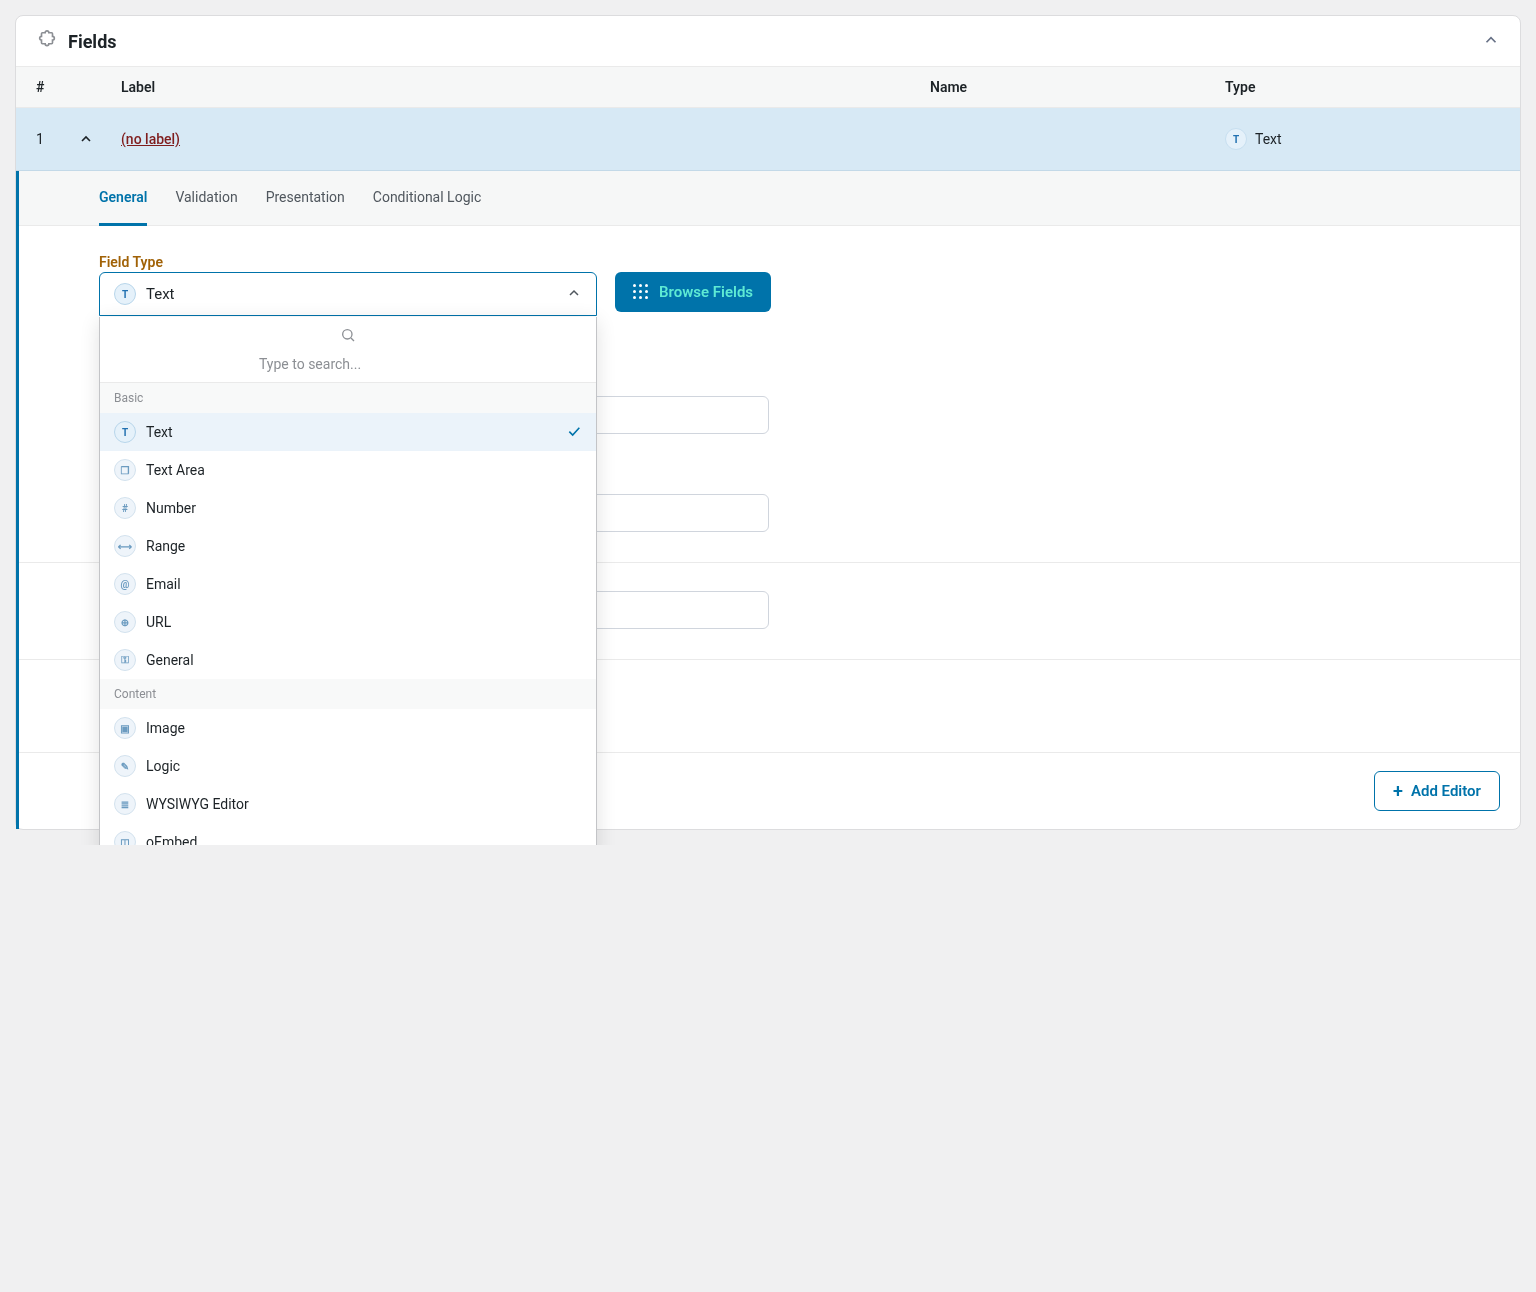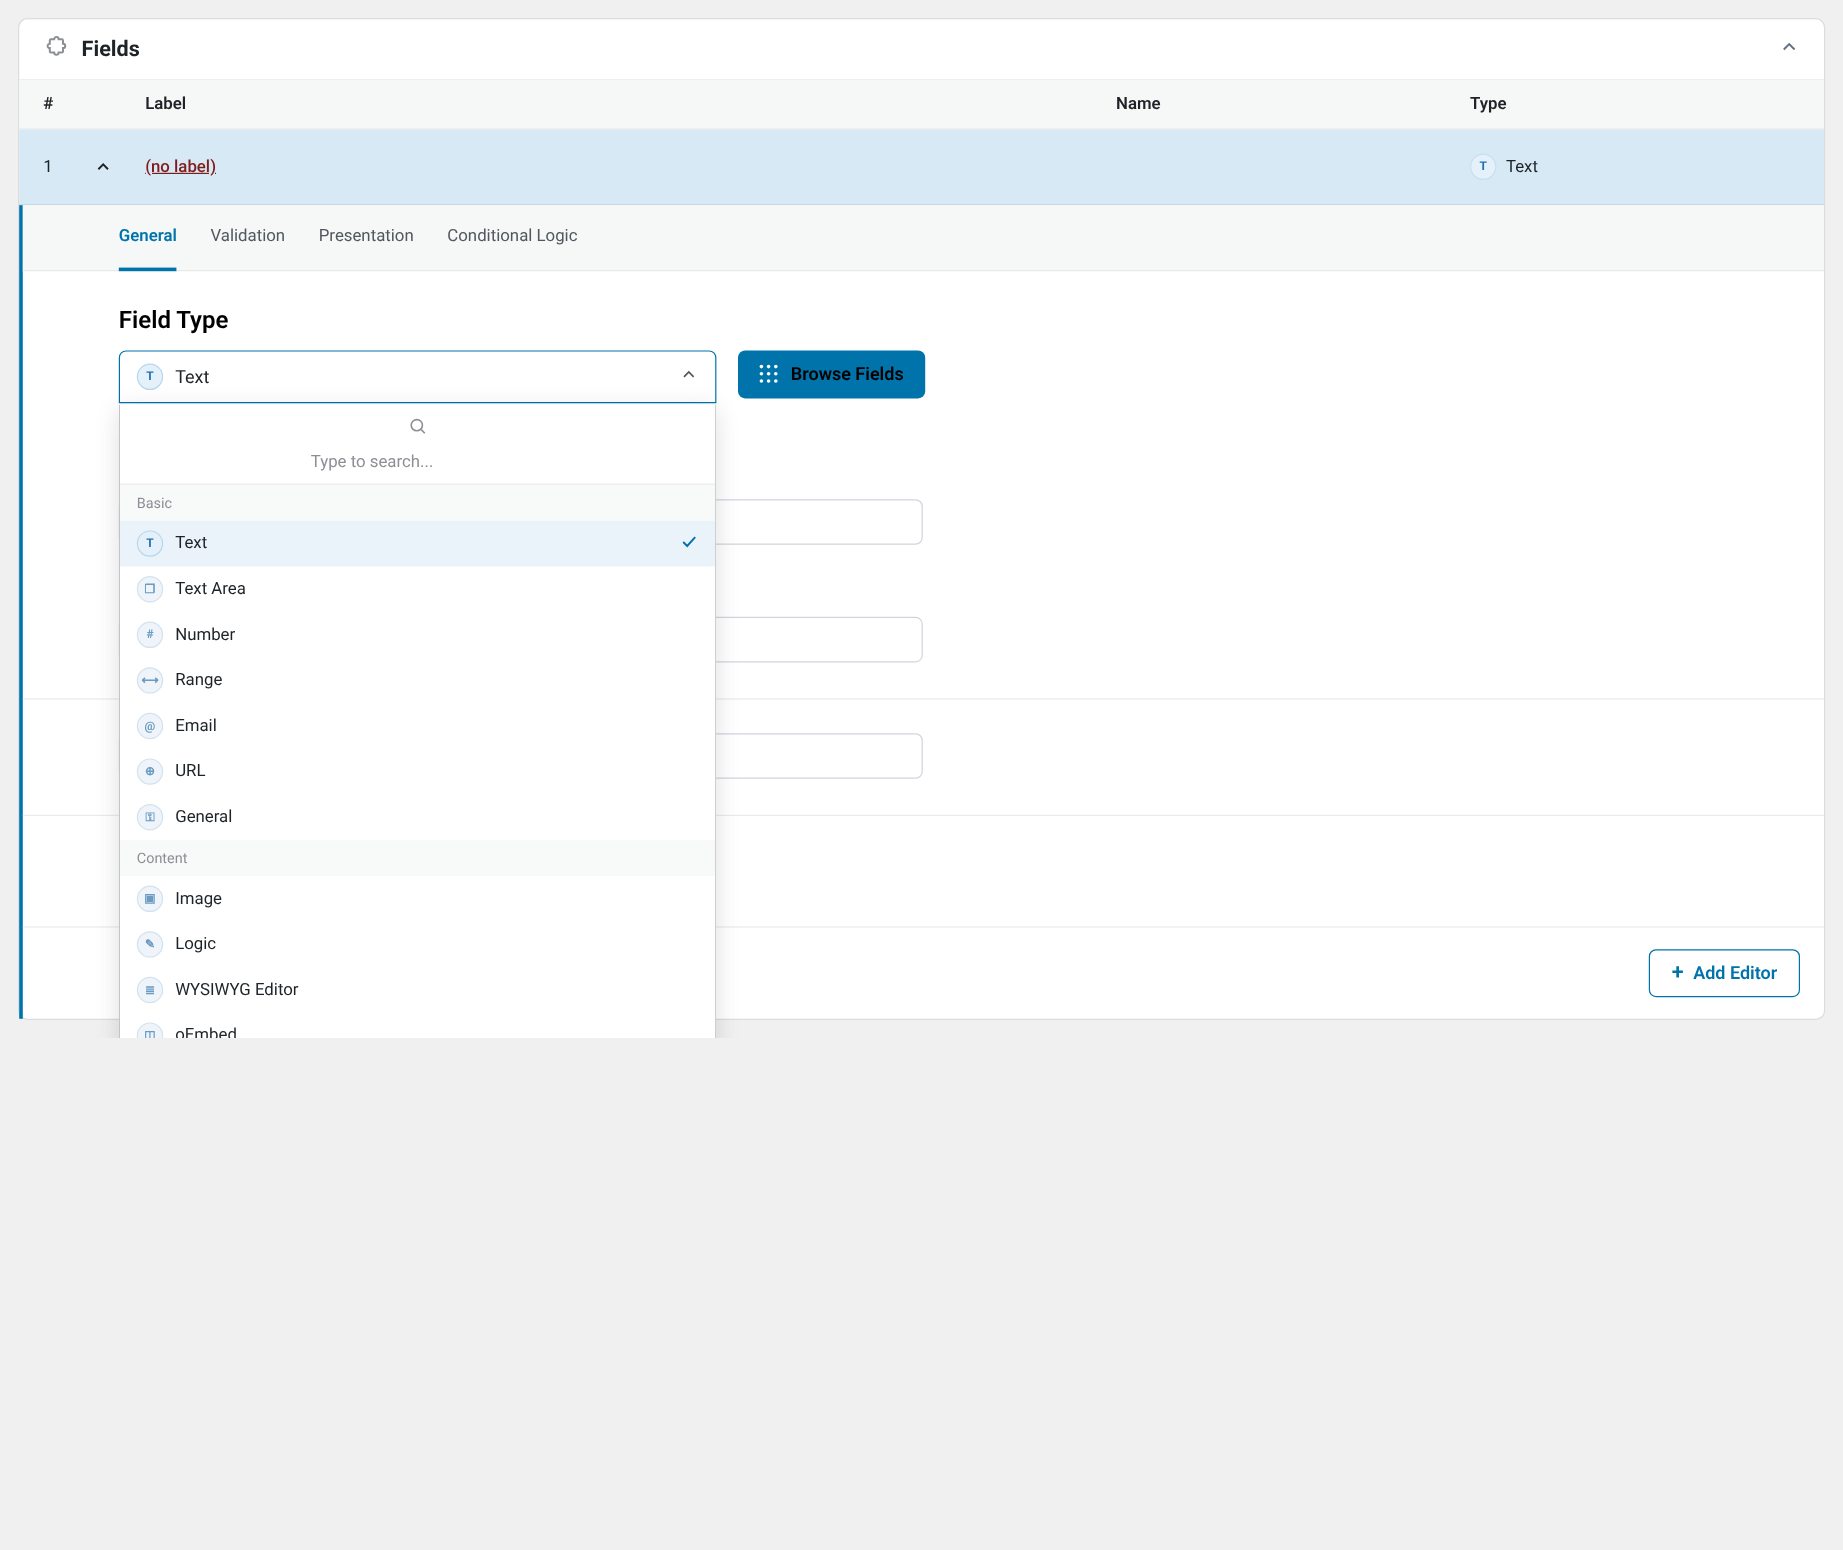--- a/index.html
+++ b/index.html
@@ -22,27 +22,27 @@
   .field-row .name-col { width: 295px; }
   .field-row .type-col { width: 275px; display:flex; align-items:center; gap:8px; }
   .type-ico { width:22px; height:22px; border-radius:50%; background:#e5f1fa; border:1px solid #c7dff0; display:inline-flex; align-items:center; justify-content:center; font-size:10px; font-weight:700; color:#2271b1; flex-shrink:0;}
   .editor { display:flex; border-left:3px solid #0073aa; }
   .editor-inner { flex:1; }
   .tabs { display:flex; gap:28px; padding: 0 80px; background:#f6f7f7; border-bottom:1px solid #eaeaea; }
   .tab { padding: 18px 0; font-size:14px; color:#50575e; cursor:pointer; }
   .tab.active { color:#0073aa; font-weight:600; border-bottom: 3px solid #0073aa; margin-bottom:-1px; }
   .form-body { padding: 28px 80px 24px; }
   .form-group { margin-bottom: 30px; position: relative; }
-  .form-label { font-weight:600; font-size:20px; color:#000000; display:block; margin-bottom:14px; }
+  .form-label { font-weight:600; font-size:14px; color:#a16207; display:block; margin-bottom:2px; }
   .field-type-row { display:flex; gap:18px; align-items:flex-start; }
   .select-wrapper { position:relative; width: 498px; }
   .select-display { display:flex; align-items:center; gap:10px; padding: 10px 14px; border:1px solid #0073aa; border-radius:6px 6px 0 0; background:#fff; cursor:pointer; }
   .select-display .txt { flex:1; font-size:15px; color:#1d2327; }
   .select-display .chev { color:#50575e; }
-  .browse-btn { display:flex; align-items:center; gap:10px; background:#0073aa; color:#000000; border:none; padding: 11px 18px; border-radius:6px; font-size:15px; font-weight:600; cursor:pointer; }
+  .browse-btn { display:flex; align-items:center; gap:10px; background:#0073aa; color:#5eead4; border:none; padding: 11px 18px; border-radius:6px; font-size:15px; font-weight:600; cursor:pointer; }
   .grid-ico { width:16px; height:16px; display:grid; grid-template-columns:repeat(3,1fr); grid-template-rows:repeat(3,1fr); gap:2px; }
   .grid-ico span { background:#fff; border-radius:50%; width:3px; height:3px;}
   .dropdown { position:absolute; top:45px; left:0; width:498px; background:#fff; border:1px solid #c3c4c7; border-top:none; border-radius:0 0 6px 6px; box-shadow: 0 4px 20px rgba(0,0,0,0.12); z-index:10; overflow:hidden;}
   .search-row { display:flex; align-items:center; padding: 10px 14px; gap:10px; border-bottom:1px solid #eaeaea;flex-direction:column;}
   .search-row input { border:none; outline:none; font-size:14px; flex:1; color:#50575e; }
   .search-row input::placeholder { color:#8c8f94; }
   .search-ico { color:#8c8f94; }
   .list-container { max-height: 478px; overflow-y:auto; }
   .list-container::-webkit-scrollbar { width:10px; }
   .list-container::-webkit-scrollbar-thumb { background:#b0b4b8; border-radius:5px;}

